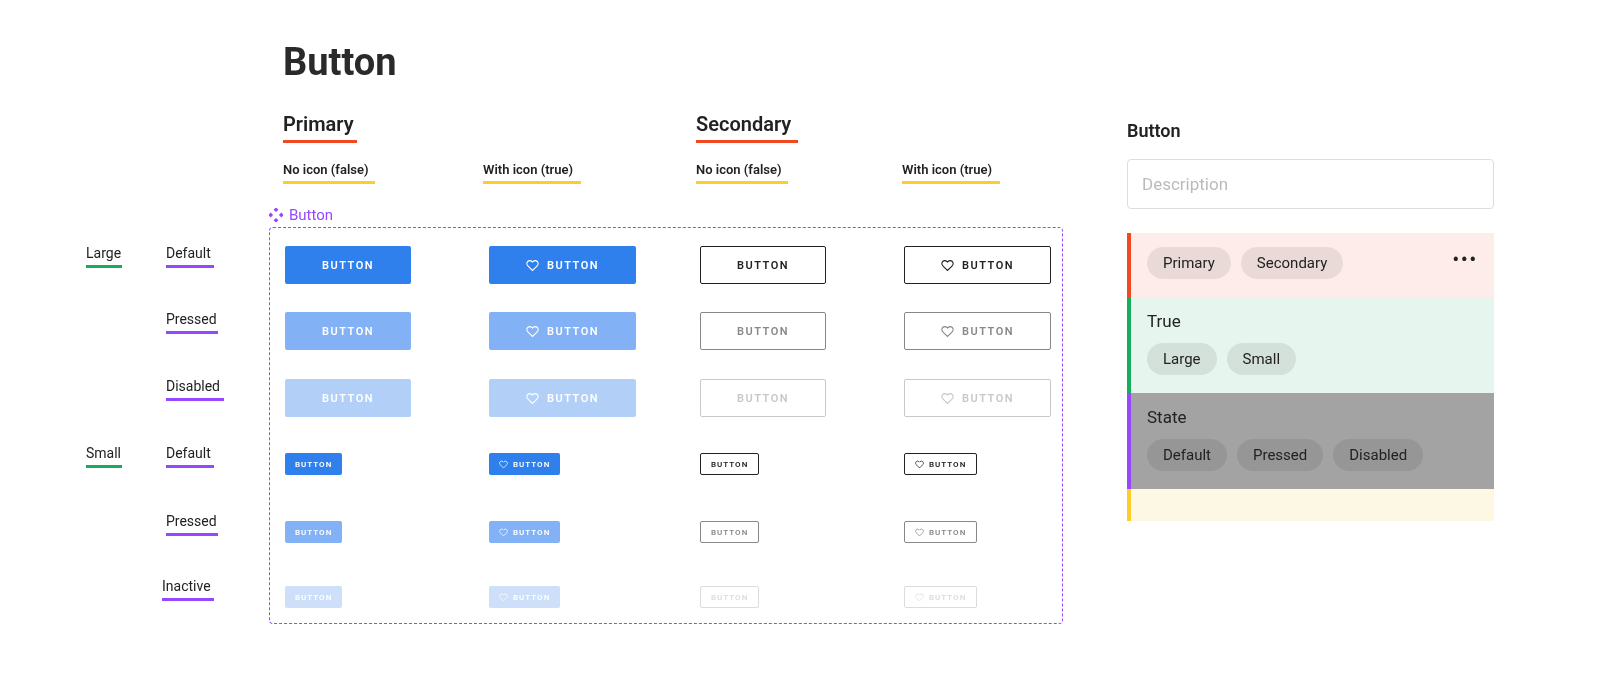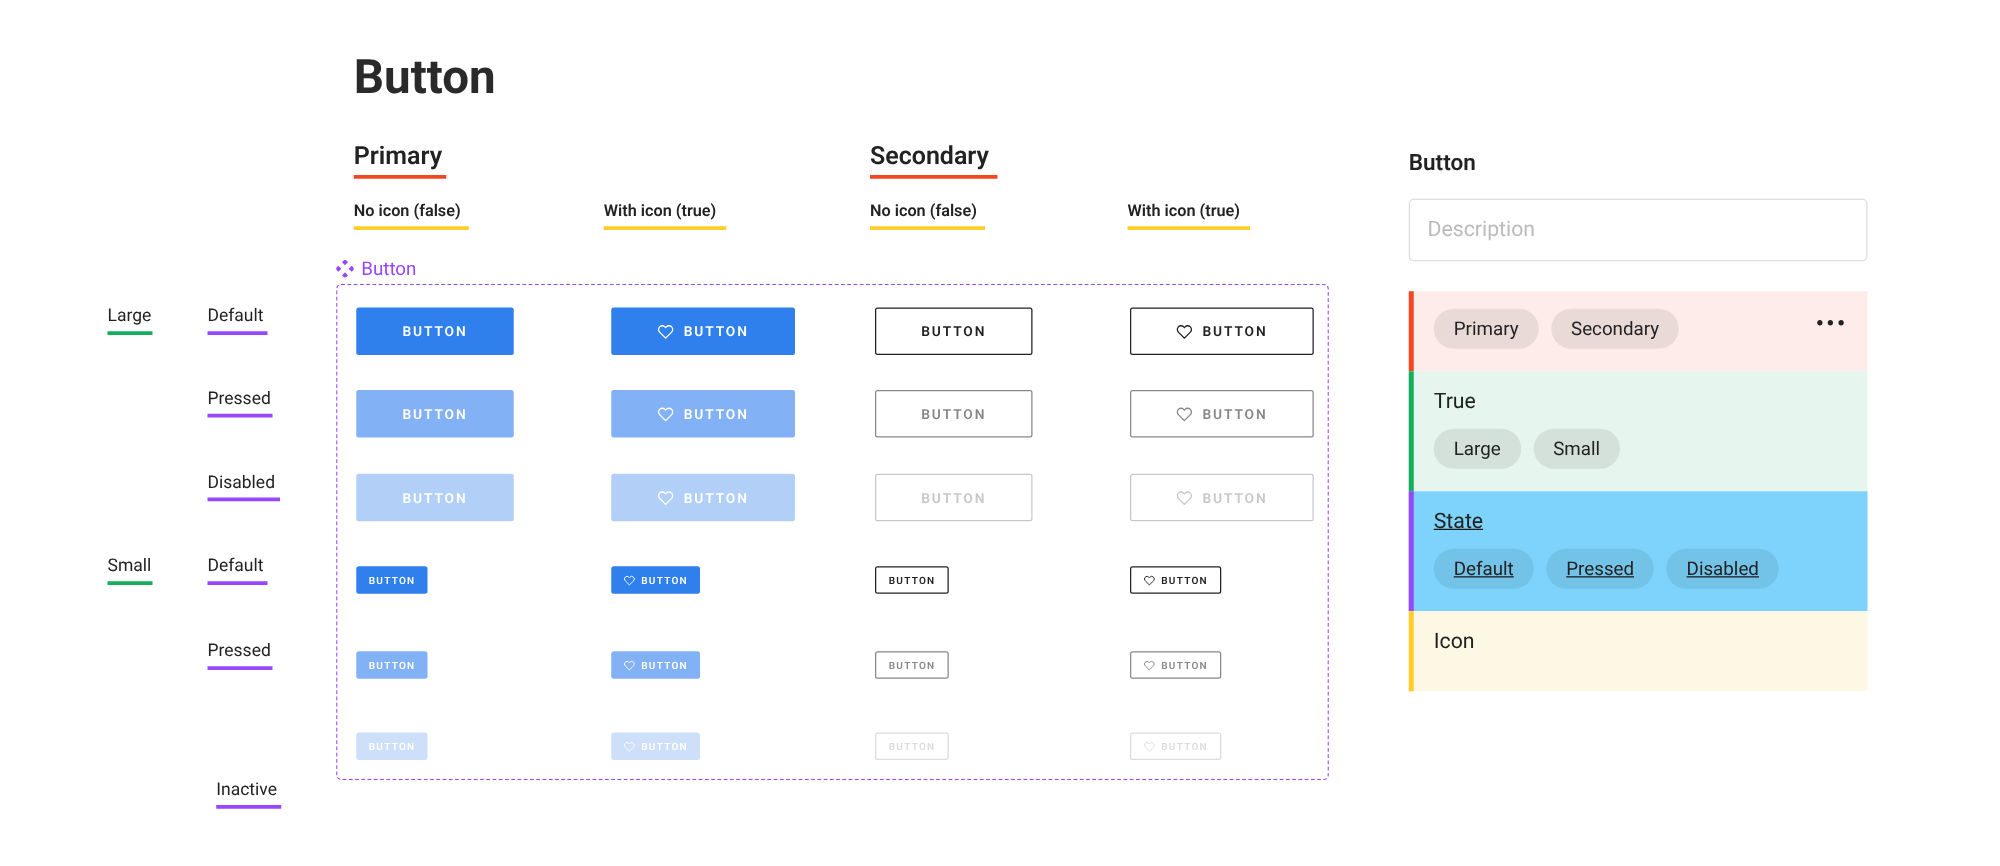--- a/index.html
+++ b/index.html
@@ -176,21 +176,21 @@
   position: absolute;
   right: 16px;
   top: 16px;
   font-size: 18px;
   font-weight: 700;
   letter-spacing: 2px;
   color: #222;
 }
 .g-variant { background:#fdecea; border-color:#f24822; }
 .g-size    { background:#e6f5ee; border-color:#14ae5c; }
-.g-state   { background:#7dd3fc; border-color:#9747ff;text-decoration:underline; }
+.g-state   { background:#a3a3a3; border-color:#9747ff; }
 .g-icon    { background:#fdf8e3; border-color:#ffcd29; }
 </style>
 </head>
 <body>
 
 <div class="canvas">
 
   <div class="page-title">Button</div>
 
   <div class="vh" style="left:283px; top:112px;">
@@ -256,21 +256,21 @@
   </div>
 
   <div class="state-lbl" style="left:166px; top:445px;">
     <span>Default</span>
     <span class="ul-purple" style="width:48px;"></span>
   </div>
   <div class="state-lbl" style="left:166px; top:513px;">
     <span>Pressed</span>
     <span class="ul-purple" style="width:52px;"></span>
   </div>
-  <div class="state-lbl" style="left:173px; top:578px;margin-top:46px;">
+  <div class="state-lbl" style="left:162px; top:578px;">
     <span>Inactive</span>
     <span class="ul-purple" style="width:52px;"></span>
   </div>
 
   <div class="btn large primary default" style="left:285px; top:246px;">
       <span>BUTTON</span>
     </div>
   <div class="btn large primary default" style="left:489px; top:246px; width:147px;">
     <svg viewBox="0 0 24 24" fill="none" stroke="currentColor" stroke-width="2">
         <path d="M20.84 4.61a5.5 5.5 0 0 0-7.78 0L12 5.67l-1.06-1.06a5.5 5.5 0 0 0-7.78 7.78l1.06 1.06L12 21.23l7.78-7.78 1.06-1.06a5.5 5.5 0 0 0 0-7.78z"></path>
@@ -407,17 +407,16 @@
     <div class="prop-group g-state">
       <h4>State</h4>
       <div class="pill-row">
         <div class="pill">Default</div>
         <div class="pill">Pressed</div>
         <div class="pill">Disabled</div>
       </div>
     </div>
 
     <div class="prop-group g-icon">
-      <h4>Icon</h4>
     </div>
   </div>
 
 </div>
 
 </body></html>

